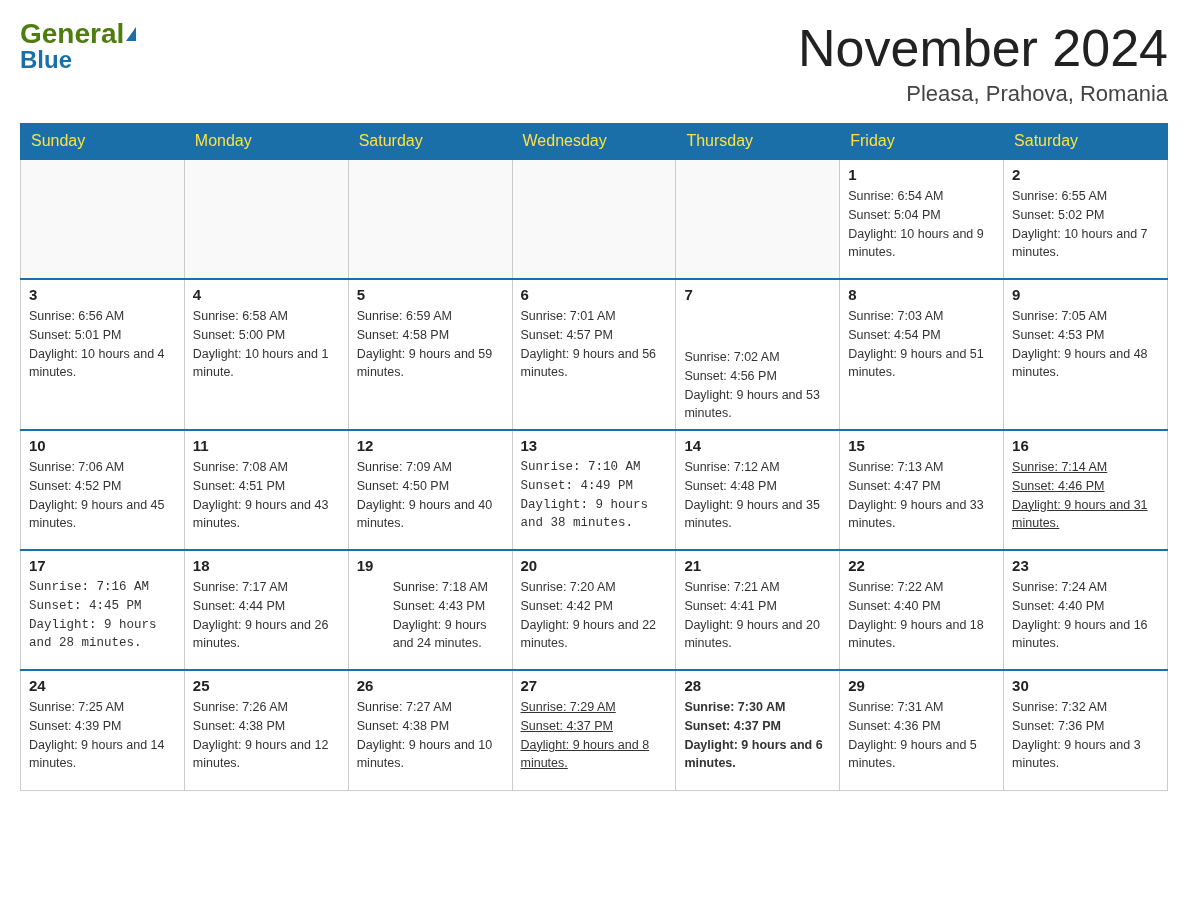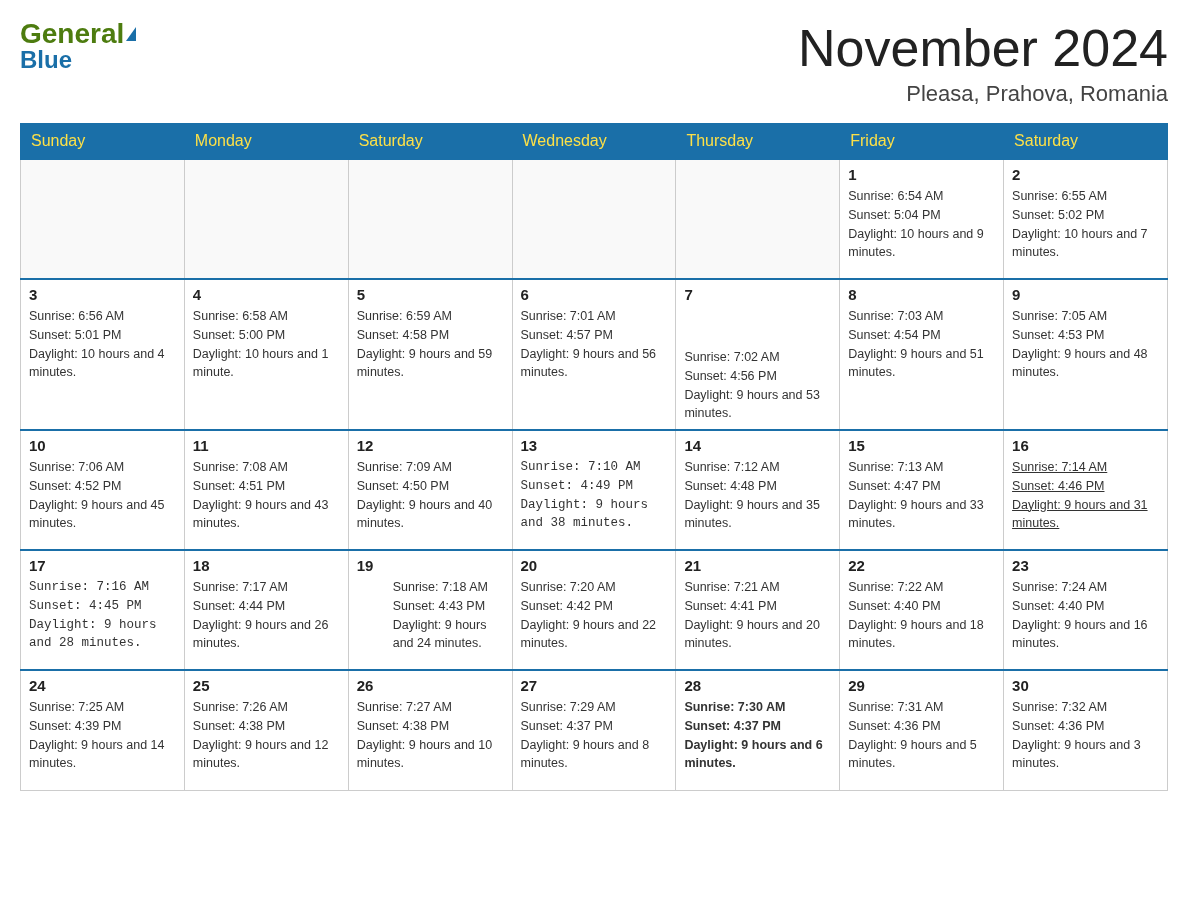--- a/index.html
+++ b/index.html
@@ -298,37 +298,37 @@
 Daylight: 9 hours and 12 minutes.</div>
         </td>
         <td>
           <div class="day-number">26</div>
           <div class="day-info" style="white-space: pre-line;">Sunrise: 7:27 AM
 Sunset: 4:38 PM
 Daylight: 9 hours and 10 minutes.</div>
         </td>
         <td>
           <div class="day-number">27</div>
-          <div class="day-info" style="white-space: pre-line;">Sunrise: 7:29 AM
+          <div class="day-info" style="white-space: pre-line; text-decoration: underline;">Sunrise: 7:29 AM
 Sunset: 4:37 PM
 Daylight: 9 hours and 8 minutes.</div>
         </td>
         <td>
           <div class="day-number">28</div>
           <div class="day-info" style="white-space: pre-line; font-weight: bold;">Sunrise: 7:30 AM
 Sunset: 4:37 PM
 Daylight: 9 hours and 6 minutes.</div>
         </td>
         <td>
           <div class="day-number">29</div>
           <div class="day-info" style="white-space: pre-line;">Sunrise: 7:31 AM
 Sunset: 4:36 PM
 Daylight: 9 hours and 5 minutes.</div>
         </td>
         <td>
           <div class="day-number">30</div>
           <div class="day-info" style="white-space: pre-line;">Sunrise: 7:32 AM
-Sunset: 4:36 PM
+Sunset: 7:36 PM
 Daylight: 9 hours and 3 minutes.</div>
         </td>
       </tr>
     </tbody>
 </table>
 
 </body></html>

